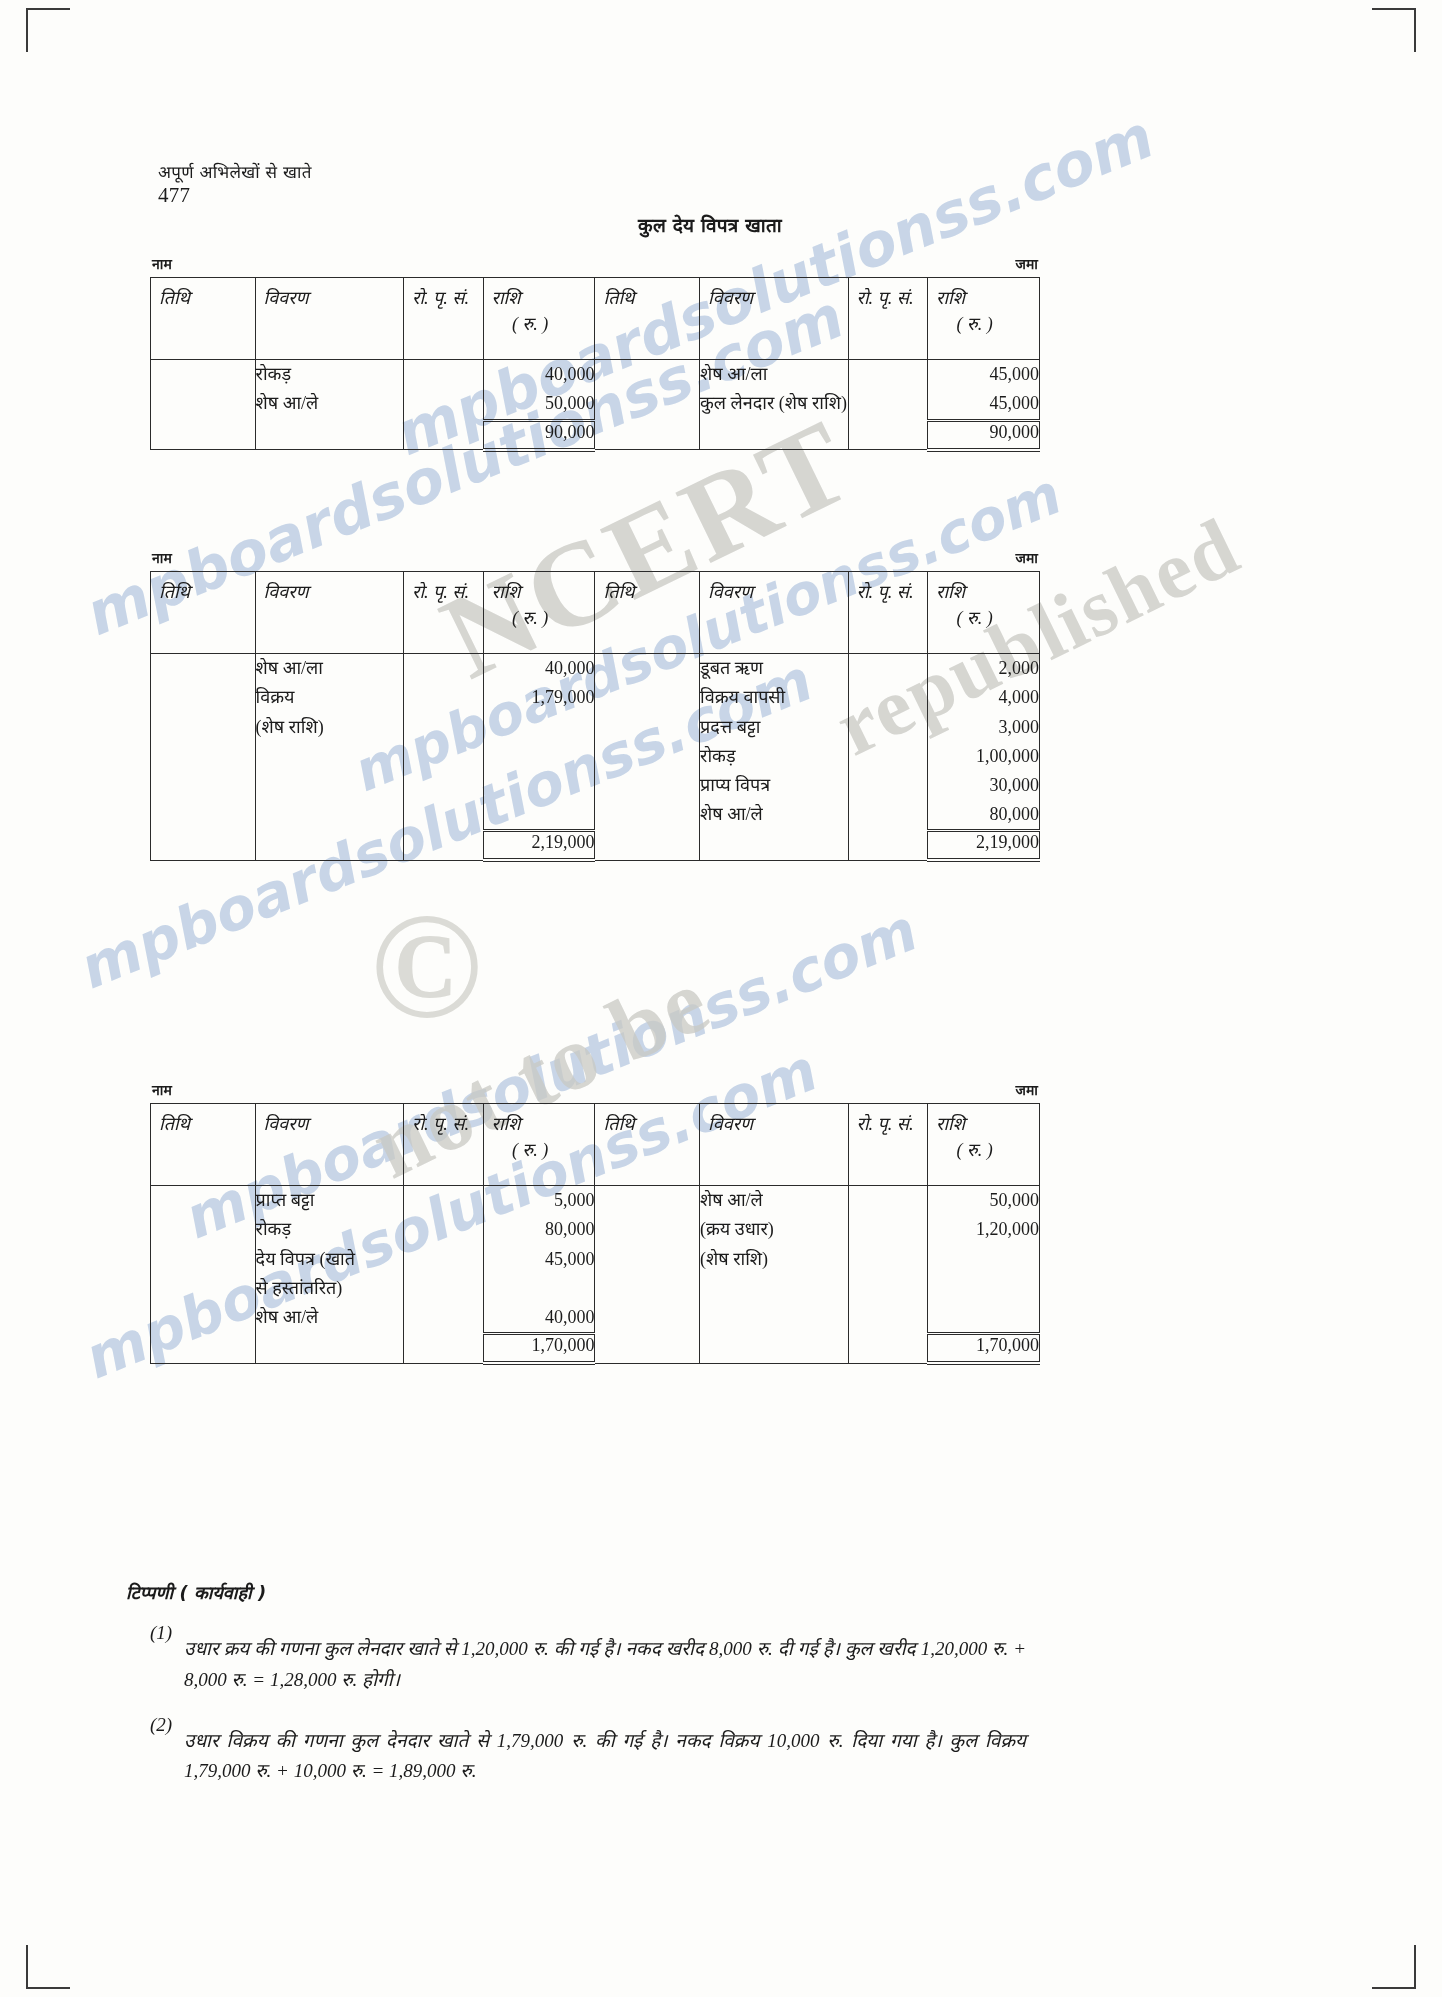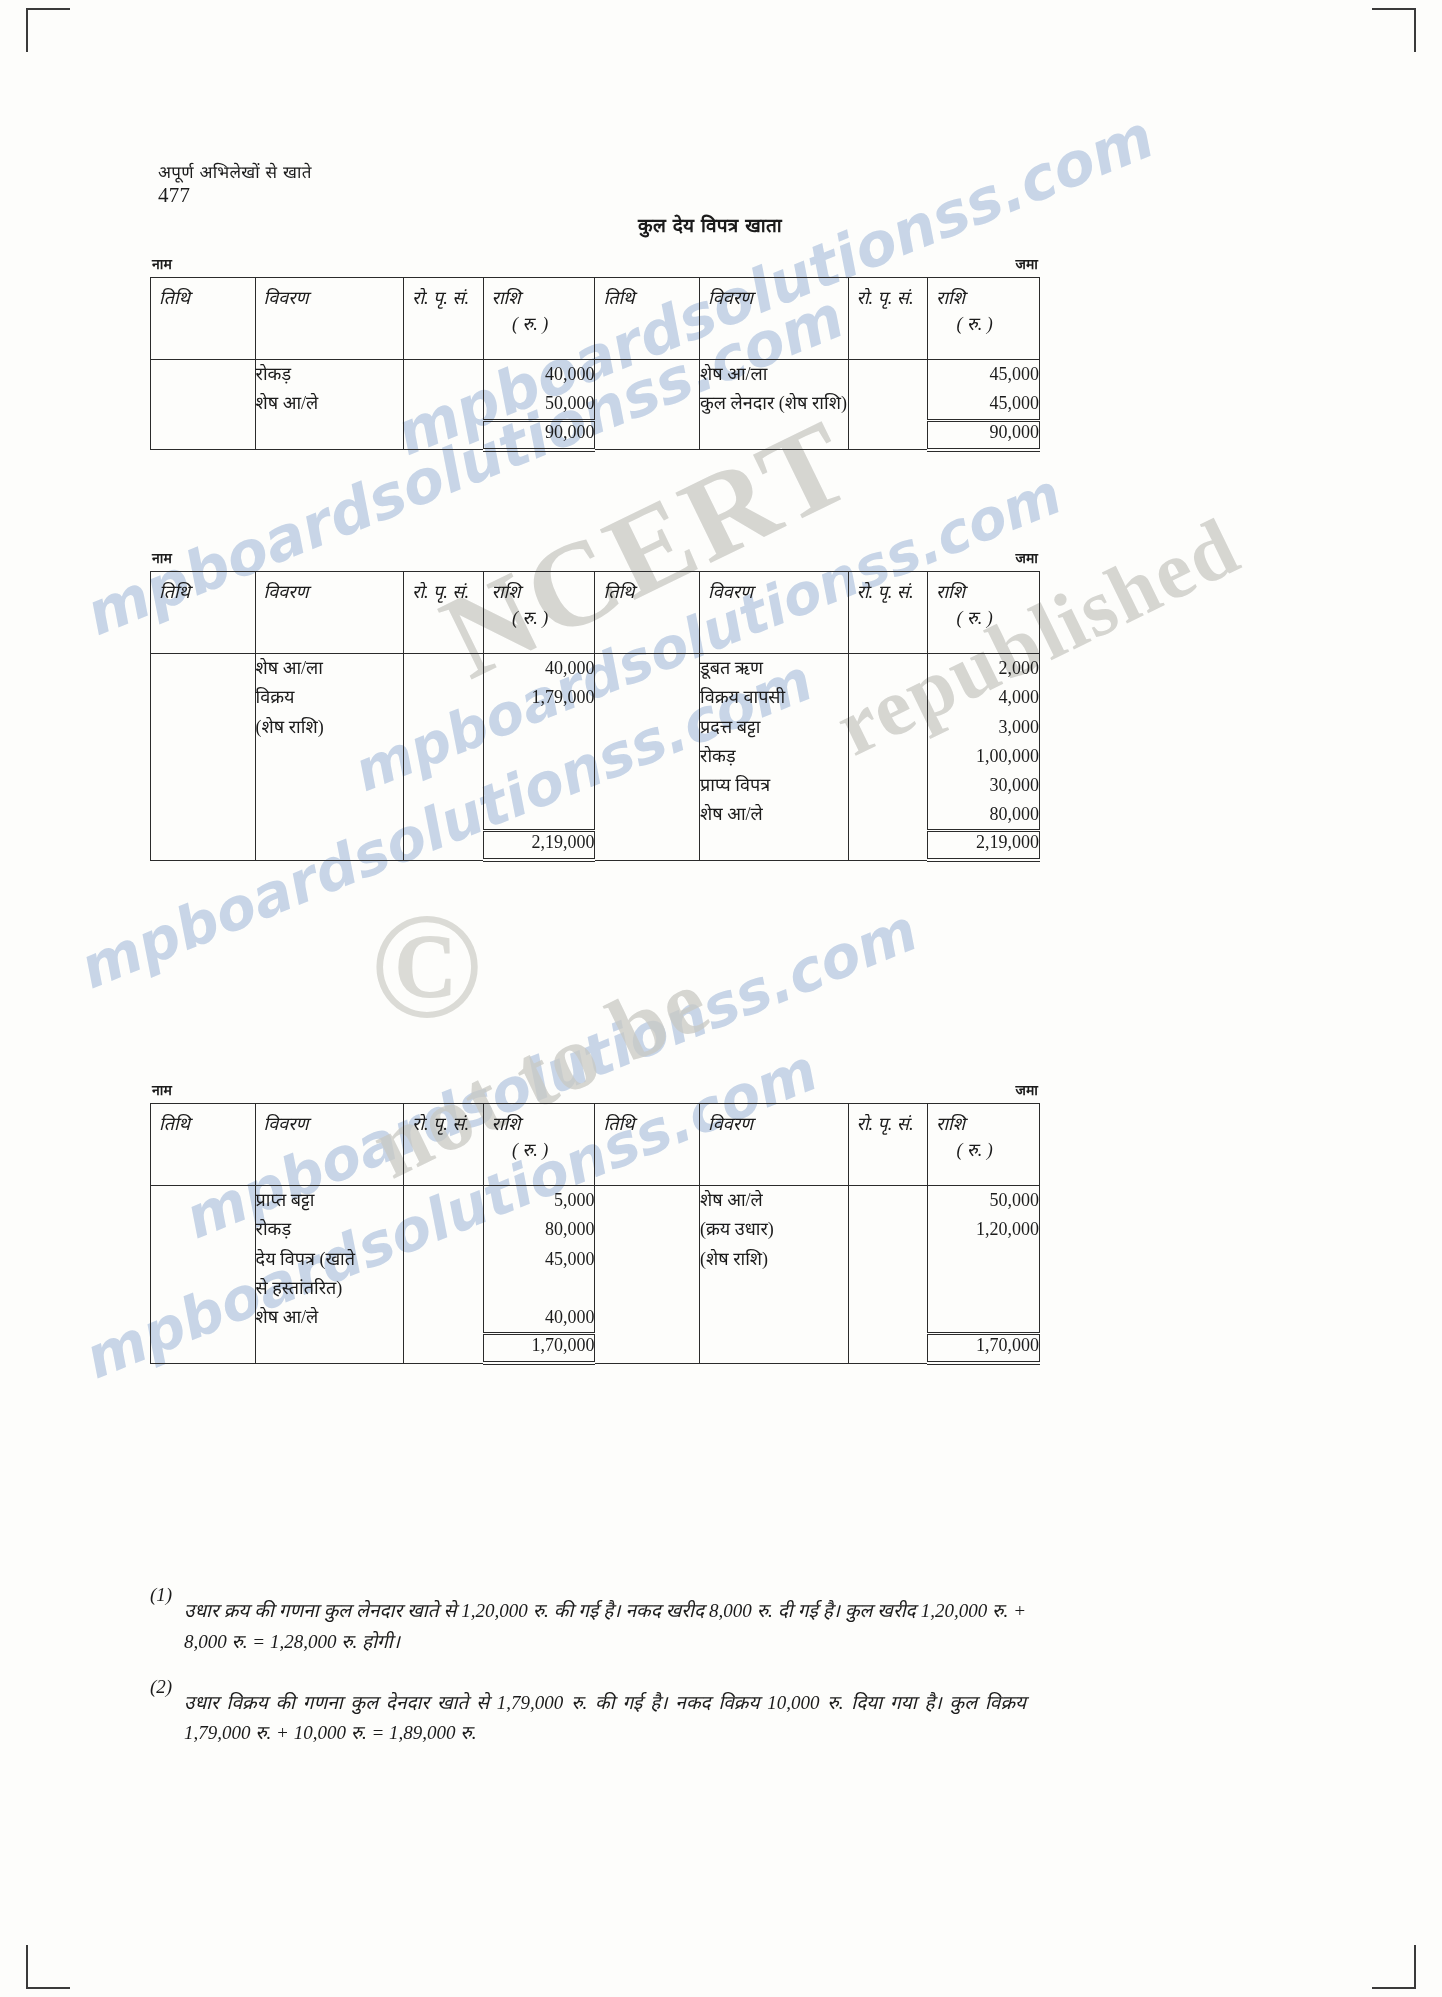--- a/index.html
+++ b/index.html
@@ -448,20 +448,21 @@
           <td class="cell nb-top">&nbsp;</td>
           <td class="cell nb-top">&nbsp;</td>
           <td class="cell nb-top">&nbsp;</td>
           <td class="total">1,70,000</td>
         </tr>
       </tbody>
     </table>
       </div>
 
     <div class="notes" style="top: 1580px;">
+      <div class="notes-title">टिप्पणी ( कार्यवाही )</div>
       <div id="notes-list">
   <div class="note-row">
     <span class="note-num">(1)</span>
     <span class="note-text">उधार क्रय की गणना कुल लेनदार खाते से 1,20,000 रु. की गई है। नकद खरीद 8,000 रु. दी गई है। कुल खरीद 1,20,000 रु. + 8,000 रु. = 1,28,000 रु. होगी।</span>
   </div>
   <div class="note-row">
     <span class="note-num">(2)</span>
     <span class="note-text">उधार विक्रय की गणना कुल देनदार खाते से 1,79,000 रु. की गई है। नकद विक्रय 10,000 रु. दिया गया है। कुल विक्रय 1,79,000 रु. + 10,000 रु. =  1,89,000 रु.</span>
   </div>
         </div>

